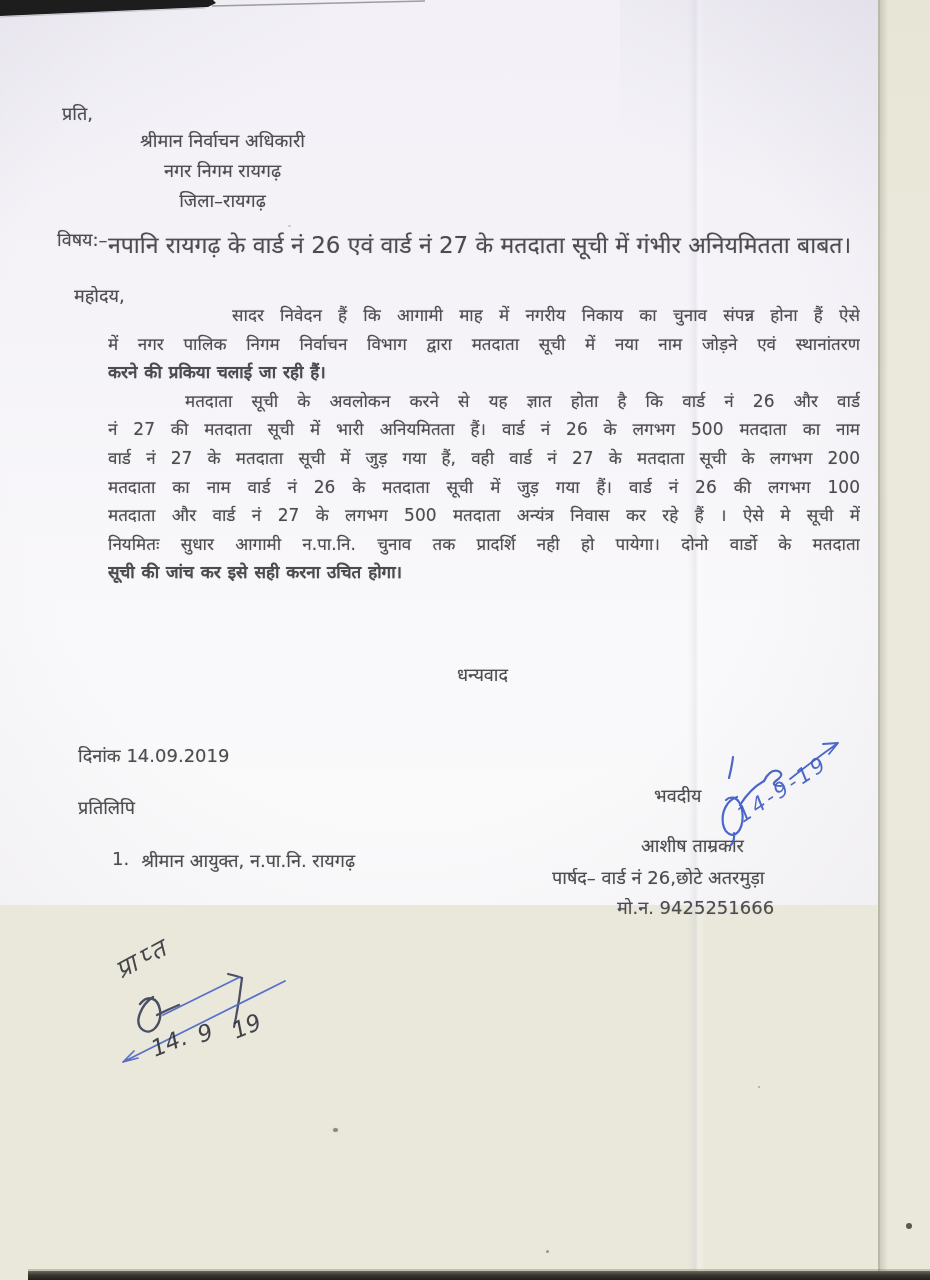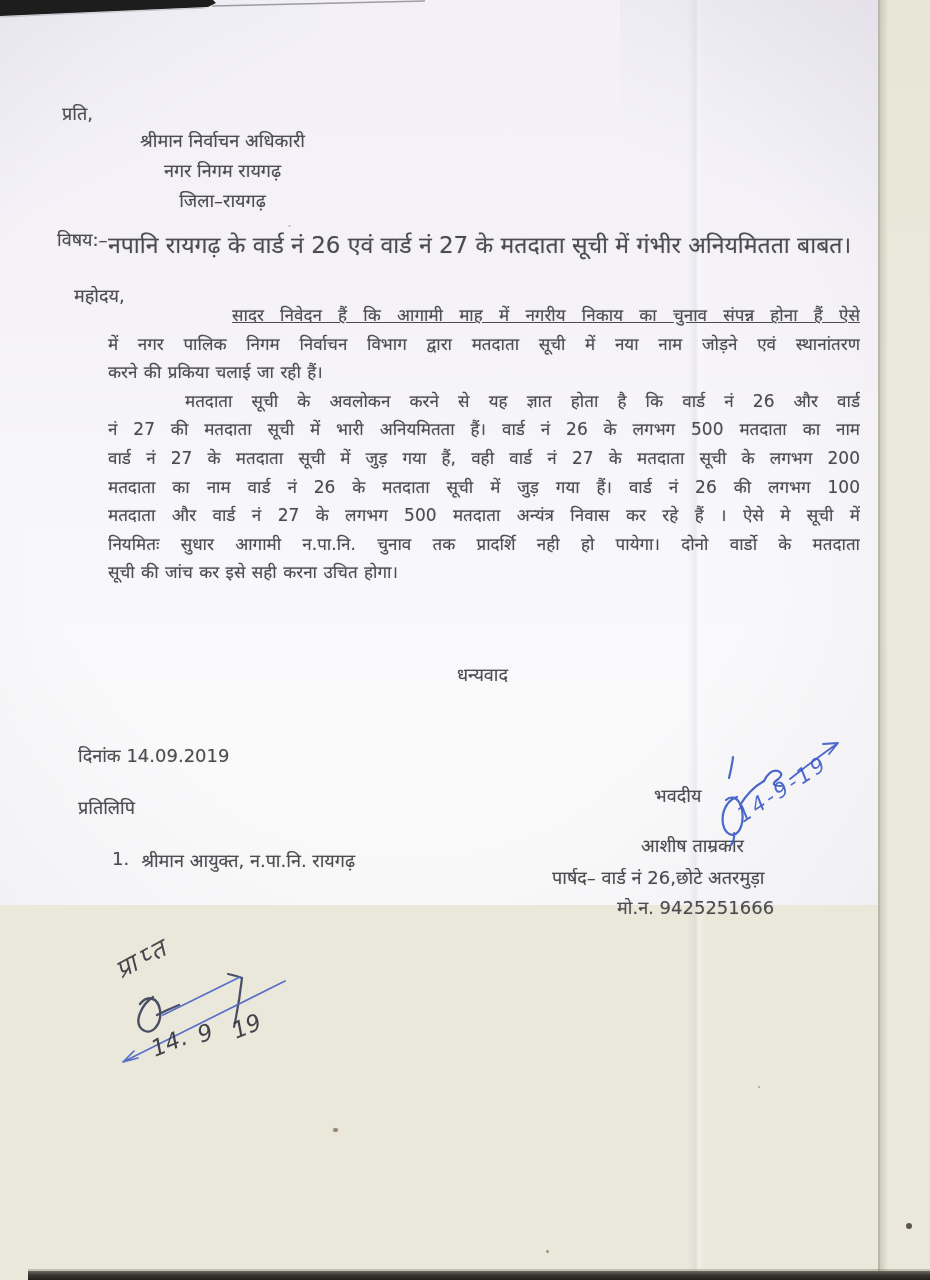--- a/index.html
+++ b/index.html
@@ -38,22 +38,22 @@
   
   .topband{position:absolute;left:0;top:0;z-index:7;}
 
   .ptext{position:absolute;color:#4c4c4e;text-shadow:0 0 1px rgba(90,90,95,.40);white-space:nowrap;}
   .sz18{font-size:18px;line-height:24px;}
   .addr-line{font-size:18px;line-height:30px;color:#4c4c4e;text-shadow:0 0 1px rgba(90,90,95,.40);white-space:nowrap;text-align:center;}
 
   .letter-body{position:absolute;left:108px;top:301px;width:752px;color:#4c4c4e;
     font-size:17px;text-shadow:0 0 1px rgba(90,90,95,.40);z-index:2;}
   .bline{line-height:28.6px;height:28.6px;text-align:justify;text-align-last:justify;overflow:hidden;word-spacing:1px;}
-  .bline.last{text-align-last:left;}
-  .p0 .first{padding-left:124px;text-decoration:underline;}
+  .bline.last{text-align-last:left;font-weight:bold;}
+  .p0 .first{padding-left:124px;}
   .p1 .first,.p2 .first{padding-left:77px;}
 
   .copy-row{display:flex;gap:12px;font-size:18px;color:#4c4c4e;text-shadow:0 0 1px rgba(90,90,95,.40);white-space:nowrap;}
 
   .ink-svg{position:absolute;z-index:3;}
   .speck{position:absolute;border-radius:50%;z-index:5;}
   .z2{z-index:2;}
 </style>
 </head>
 <body>

